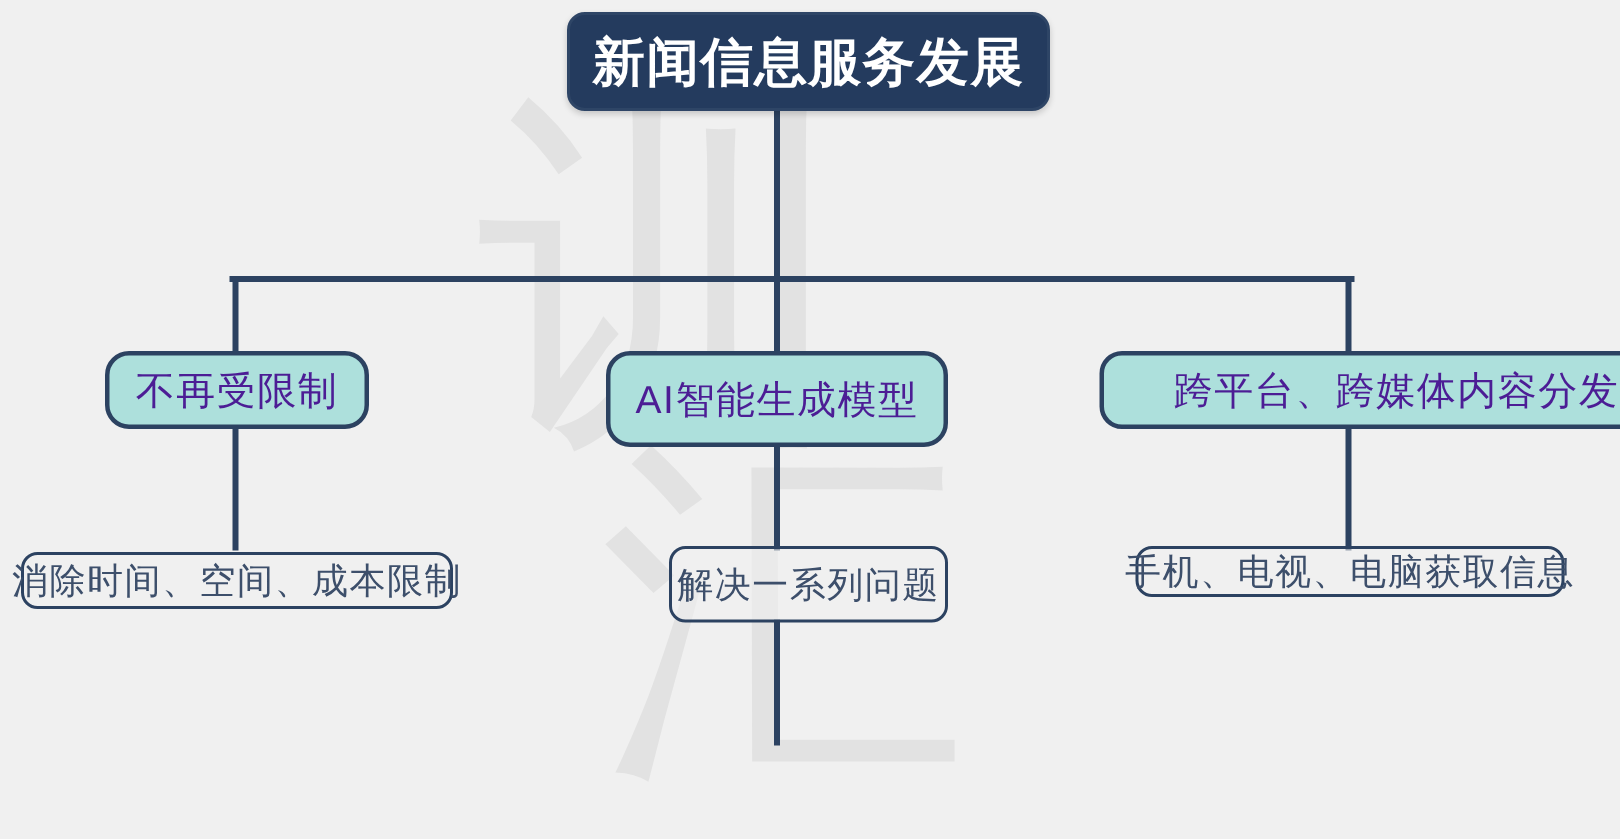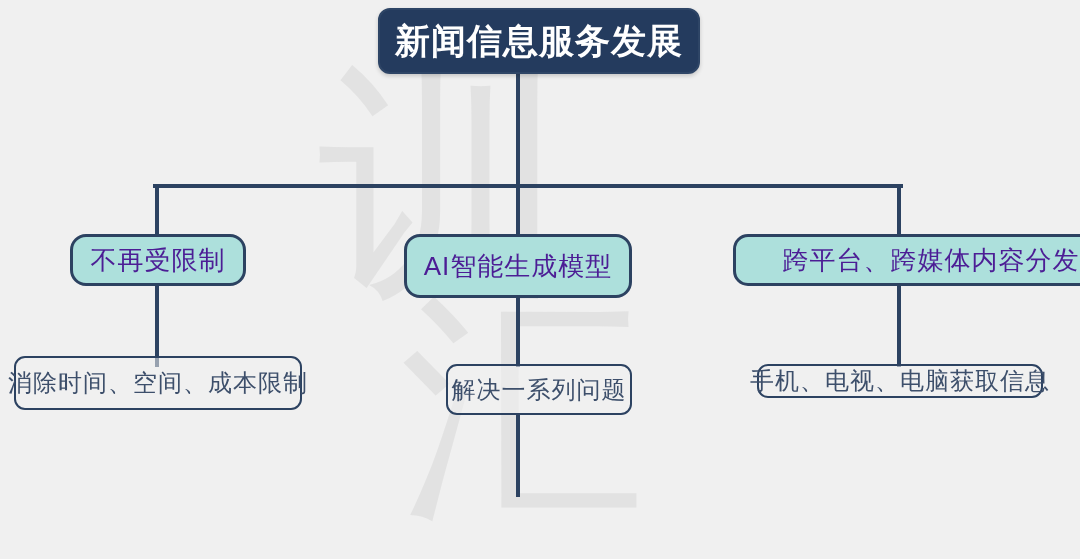--- a/index.html
+++ b/index.html
@@ -132,21 +132,21 @@
   </div>
 
   <div class="node node-branch" style="left:404px; top:234px; width:228px; height:64px;">
     <span>AI智能生成模型</span>
   </div>
 
   <div class="node node-branch" style="left:733px; top:234px; width:396px; height:52px;border-radius:15px;">
     <span>跨平台、跨媒体内容分发</span>
   </div>
 
-  <div class="node node-leaf" style="left:14px; top:356px; width:288px; height:54px;">
+  <div class="node node-leaf" style="left:14px; top:368px; width:288px; height:38px;">
     <span>消除时间、空间、成本限制</span>
   </div>
 
   <div class="node node-leaf" style="left:446px; top:364px; width:186px; height:51px;">
     <span>解决一系列问题</span>
   </div>
 
   <div class="node node-leaf" style="left:757px; top:364px; width:286px; height:34px;">
     <span>手机、电视、电脑获取信息</span>
   </div>

